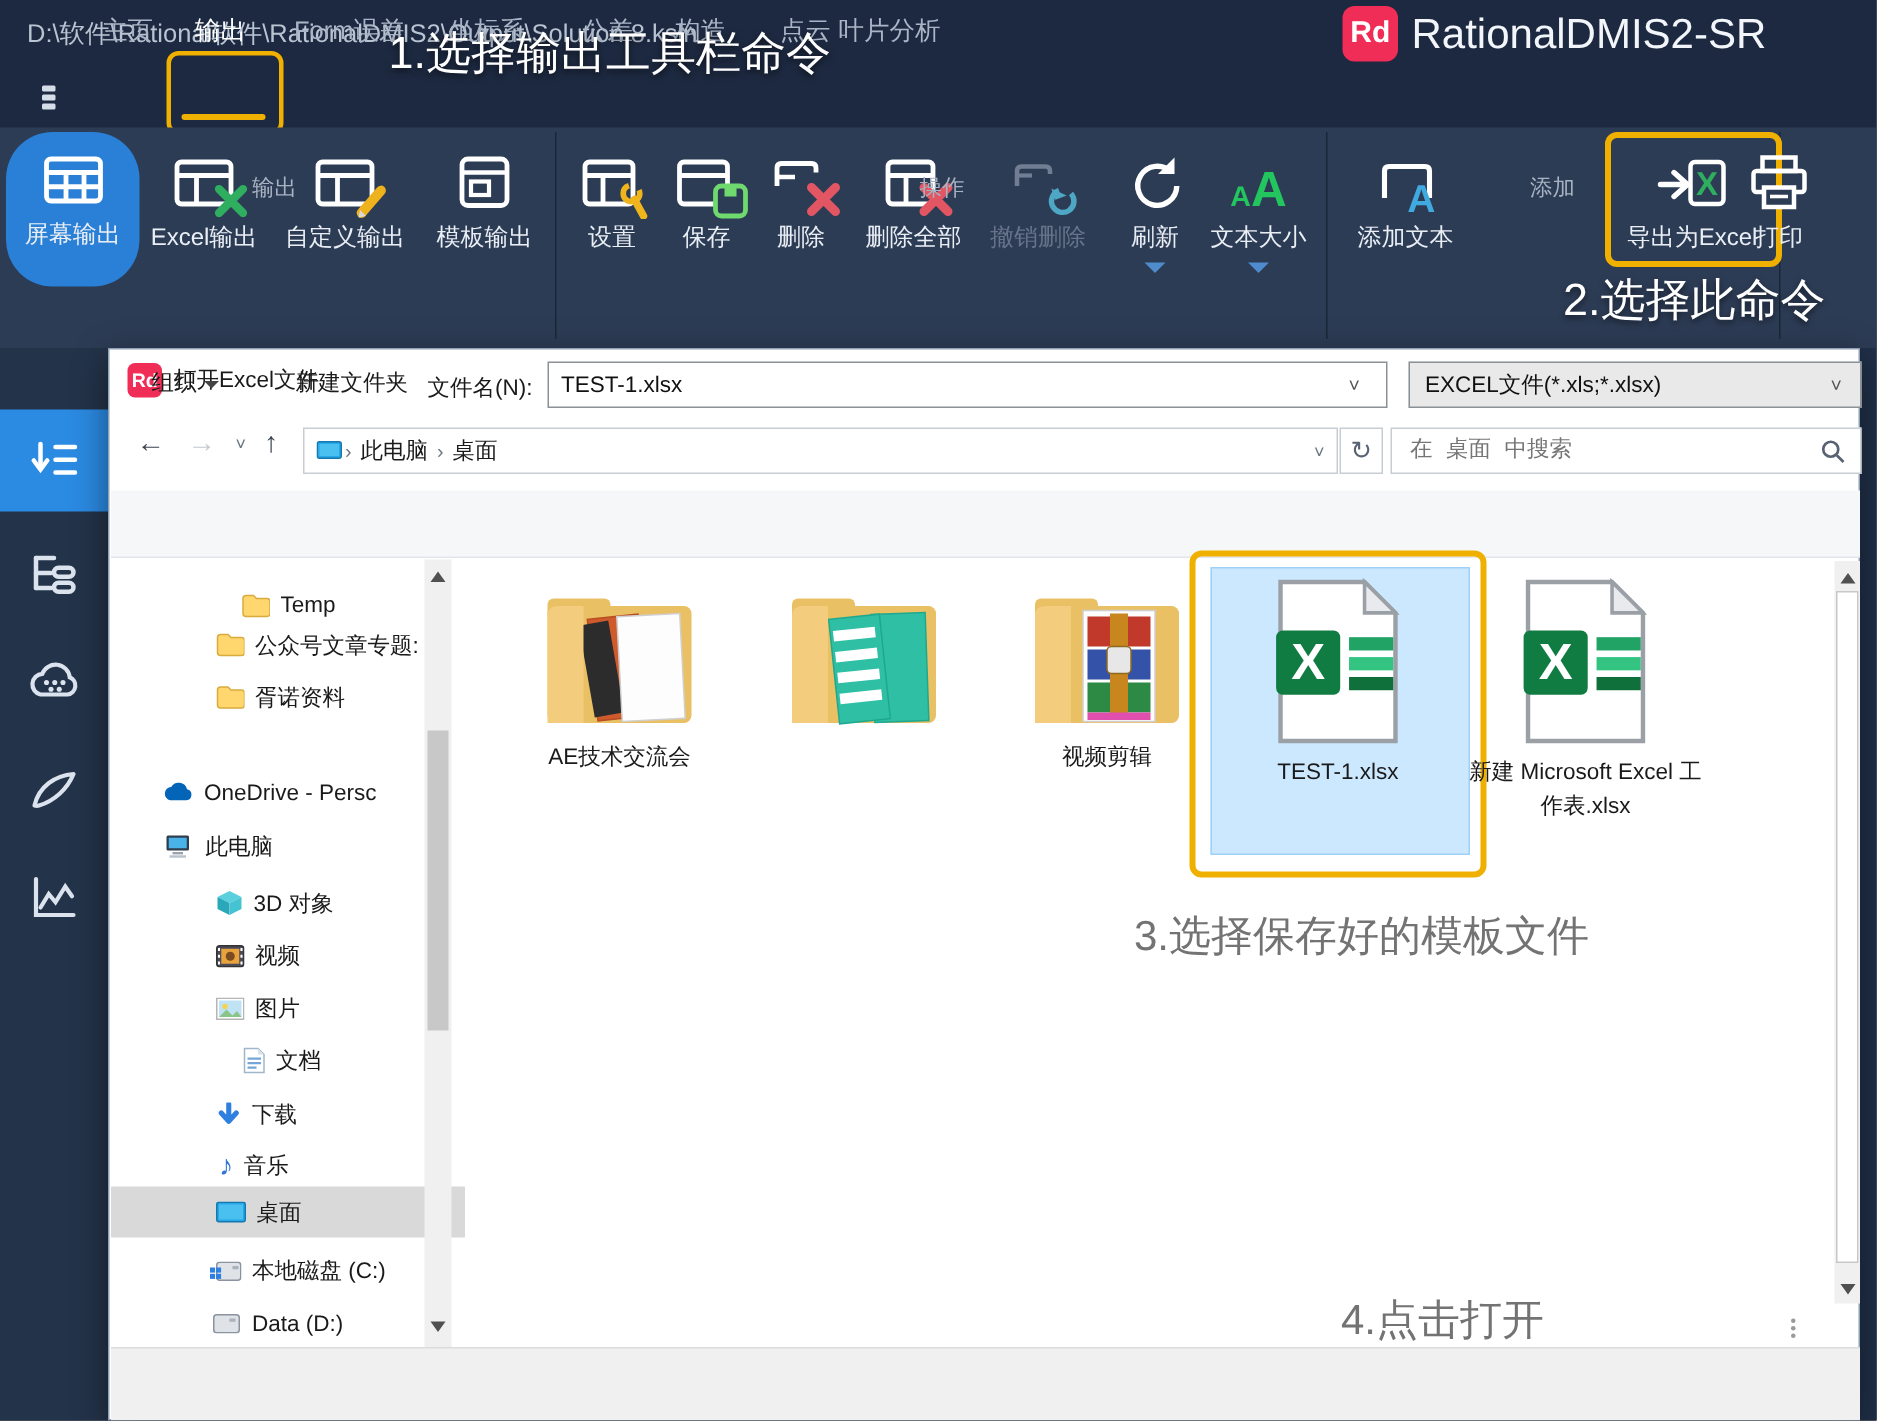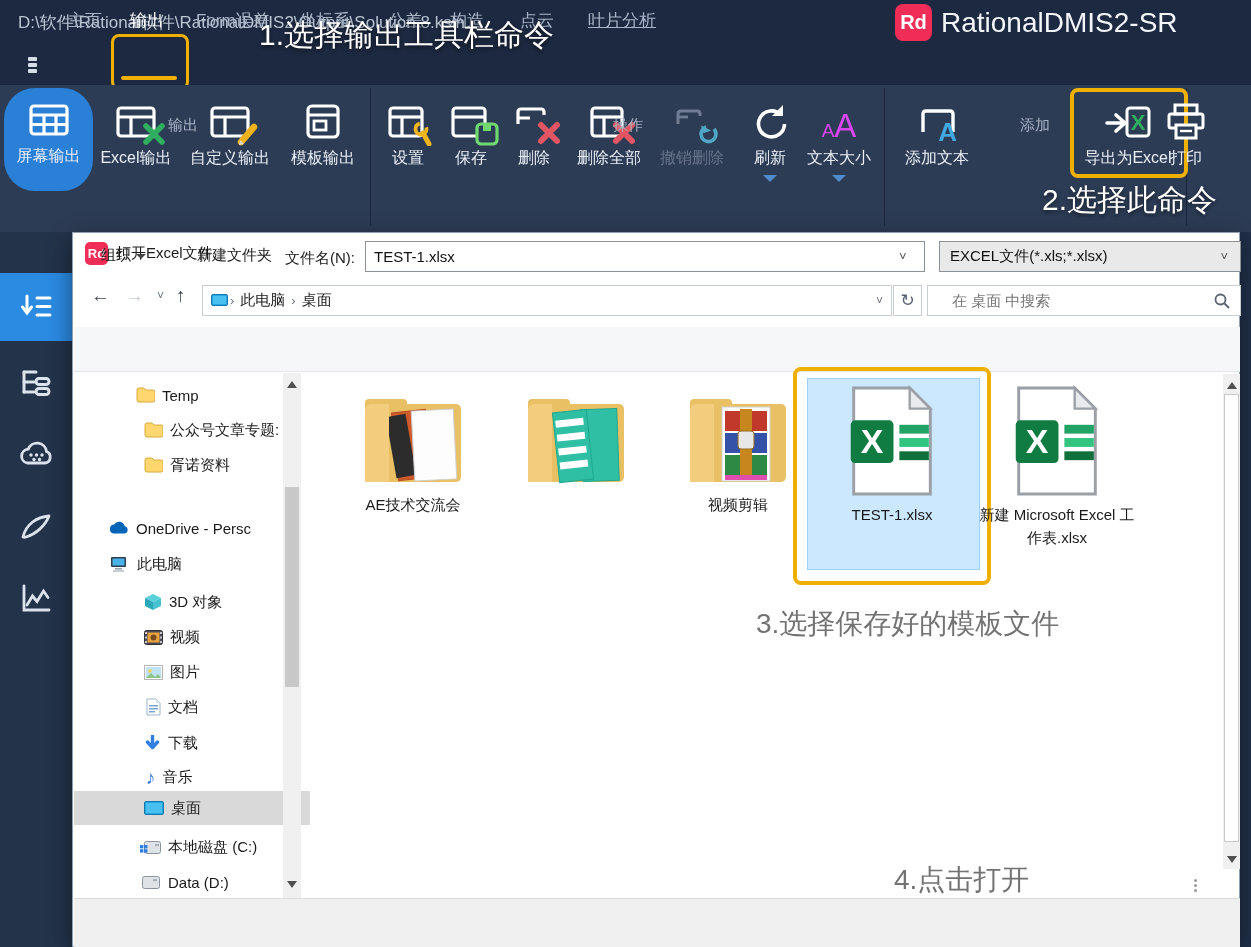--- a/index.html
+++ b/index.html
@@ -46,22 +46,22 @@
             font-size:13px;display:flex;align-items:center;justify-content:center;}
   .dlg-title-text{font-size:15px;color:#1a1a1a;}
   .dlg-close{left:1134px;top:8px;width:30px;height:28px;display:flex;align-items:center;justify-content:center;
              font-size:24px;color:#333;cursor:default;}
   .nav-ic{position:absolute;top:52px;font-size:19px;color:#3b4450;}
   .nav-ic.dis{color:#c3cad2;}
   .boxfield{position:absolute;top:52px;height:31px;border:1px solid #c8cdd4;background:#fff;
             box-sizing:border-box;display:flex;align-items:center;}
   .crumb{font-size:15px;color:#1a1a1a;margin:0 4px;white-space:nowrap;}
   .crumb-sep{color:#6a7582;font-size:13px;margin:0 2px;}
-  .search-ph{font-size:15px;color:#be185d;margin-left:22px;flex:1;border:0;outline:0;
-             font-family:Liberation Sans, sans-serif;background:transparent;}
+  .search-ph{font-size:15px;color:#be185d;margin-left:10px;flex:1;border:0;outline:0;
+             font-family:Liberation Mono, monospace;background:transparent;}
   .tbar{left:1px;top:94px;width:1166px;height:45px;background:#f6f7f8;border-bottom:1px solid #e2e5e9;box-sizing:border-box;}
   .tbar-item{position:absolute;top:13px;font-size:15px;color:#1a1a1a;white-space:nowrap;}
   .small-dd{display:inline-block;width:0;height:0;border-left:5px solid transparent;border-right:5px solid transparent;
             border-top:5px solid #444;vertical-align:middle;margin-left:5px;}
   .help-circle{width:23px;height:23px;border-radius:50%;background:#2173c8;color:#fff;font-weight:bold;
                font-size:14px;display:flex;align-items:center;justify-content:center;}
   
   .tree{left:1px;top:140px;width:236px;height:525px;background:#fff;overflow:hidden;}
   .titem{position:absolute;height:34px;display:flex;align-items:center;gap:7px;font-size:15px;color:#1a1a1a;white-space:nowrap;}
   .titem.sel{background:#d9d9d9;left:0;width:209px;padding-left:0;}
@@ -105,21 +105,21 @@
       <span></span>
       <span></span>
   </div>
   <div class="tab" style="left:68px;">主页</div>
   <div class="tab active" style="left:130px;">输出</div>
   <div class="tab" style="left:196px;">Form误差</div>
   <div class="tab" style="left:299px;">坐标系</div>
   <div class="tab" style="left:388px;">公差</div>
   <div class="tab" style="left:450px;">构造</div>
   <div class="tab" style="left:520px;">点云</div>
-  <div class="tab" style="left:588px;text-decoration:underline;">叶片分析</div>
+  <div class="tab" style="left:559px;">叶片分析</div>
   <div class="abs gold-underline" style="left:121px;top:76px;width:56px;height:4px;"></div>
   <div class="abs gold-box" style="left:111px;top:34px;width:72px;height:50px;"></div>
   <div class="abs anno-white" style="left:215px;top:15px;margin-left:44px;">1.选择输出工具栏命令</div>
 
   <div class="abs ribbon"></div>
   <div class="rdiv" style="left:370px;top:88px;"></div>
   <div class="rdiv" style="left:884px;top:88px;"></div>
   <div class="rdiv" style="left:1186px;top:88px;"></div>
 
   <div class="rbtn selected" style="left:4px;top:88px;width:89px;height:103px;border-radius:31px;">
@@ -243,21 +243,21 @@
       <svg width="44" height="40" viewBox="0 0 44 40">
           <path d="M33 13 a13 13 0 1 0 3.5 9" fill="none" stroke="#fff" stroke-width="3.6"></path>
           <path d="M35 3 v11 h-11 z" fill="#fff"></path>
         </svg>
     </div>
     <div class="lbl">刷新</div>
     <div class="ddt"></div>
   </div>
   <div class="rbtn" style="left:802px;top:90px;width:74px;">
     <div class="ic">
-      <div style="color:#d946ef;font-weight:normal;line-height:1;"><span style="font-size:19px;">A</span><span style="font-size:33px;">A</span></div>
+      <div style="color:#22c55e;font-weight:bold;line-height:1;"><span style="font-size:19px;">A</span><span style="font-size:33px;">A</span></div>
     </div>
     <div class="lbl">文本大小</div>
     <div class="ddt"></div>
   </div>
   <div class="grp-label" style="left:613px;">操作</div>
 
   <div class="rbtn" style="left:898px;top:90px;width:78px;">
     <div class="ic">
       <svg width="44" height="40" viewBox="0 0 44 40">
           <path d="M8 30 V12 q0-3 3-3 h24 q3 0 3 3 v18" fill="none" stroke="#fff" stroke-width="3.4"></path>
@@ -388,21 +388,21 @@
       <svg width="24" height="17">
           <rect x="0.5" y="0.5" width="23" height="16" fill="#fff" stroke="#9aa7b3"></rect>
           <rect x="16" y="2" width="6" height="13" fill="#a8cdea"></rect>
         </svg>
     </div>
     <div class="tbar-item" style="left:1130px;top:12px;">
       <div class="help-circle">?</div>
     </div>
 
     <div class="abs tree">
-      <div class="titem" style="left:62px;top:5px;">
+      <div class="titem" style="left:87px;top:5px;align-items:flex-end;">
           <svg width="19" height="16">
             <path d="M1 3 q0-2 2-2 h5 l2 2 h7 q2 0 2 2 v8 q0 2-2 2 h-14 q-2 0-2-2 z" fill="#ffd76e" stroke="#d8ab3c"></path>
           </svg>
           <span>Temp</span>
         </div>
       <div class="titem" style="left:70px;top:40px;">
           <svg width="19" height="16">
             <path d="M1 3 q0-2 2-2 h5 l2 2 h7 q2 0 2 2 v8 q0 2-2 2 h-14 q-2 0-2-2 z" fill="#ffd76e" stroke="#d8ab3c"></path>
           </svg>
           <span>公众号文章专题:</span>
@@ -452,21 +452,21 @@
         </div>
       <div class="titem" style="left:70px;top:282px;">
           <svg width="19" height="15">
             <rect x="0.5" y="0.5" width="18" height="14" fill="#fff" stroke="#b5b5b5"></rect>
             <rect x="2" y="2" width="15" height="11" fill="#bfe3f5"></rect>
             <circle cx="6" cy="6" r="1.8" fill="#f5d34e"></circle>
             <path d="M2 13 l5-5 4 4 3-3 3 4 z" fill="#8bc489"></path>
           </svg>
           <span>图片</span>
         </div>
-      <div class="titem" style="left:72px;top:317px;">
+      <div class="titem" style="left:88px;top:317px;">
           <svg width="15" height="18">
             <path d="M1 1 h9 l4 4 v12 h-13 z" fill="#fff" stroke="#9fb6c9"></path>
             <path d="M10 1 l4 4 h-4 z" fill="#d7e4ee"></path>
             <rect x="3" y="7" width="9" height="1.5" fill="#74a7d8"></rect>
             <rect x="3" y="10" width="9" height="1.5" fill="#74a7d8"></rect>
             <rect x="3" y="13" width="6" height="1.5" fill="#74a7d8"></rect>
           </svg>
           <span>文档</span>
         </div>
       <div class="titem" style="left:70px;top:353px;">

